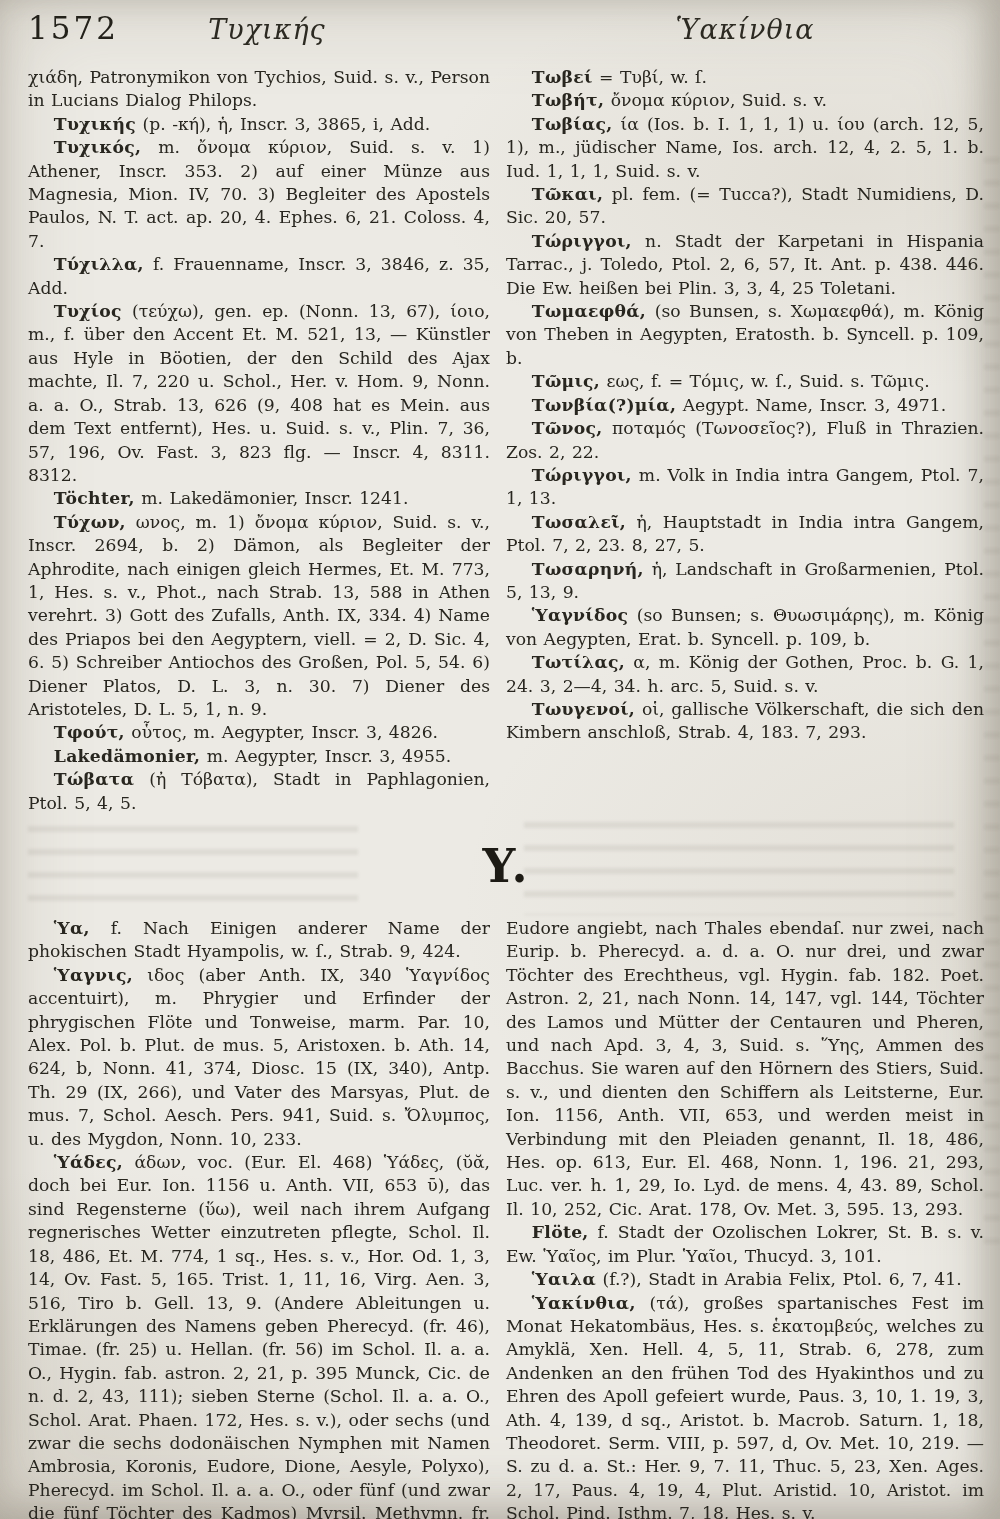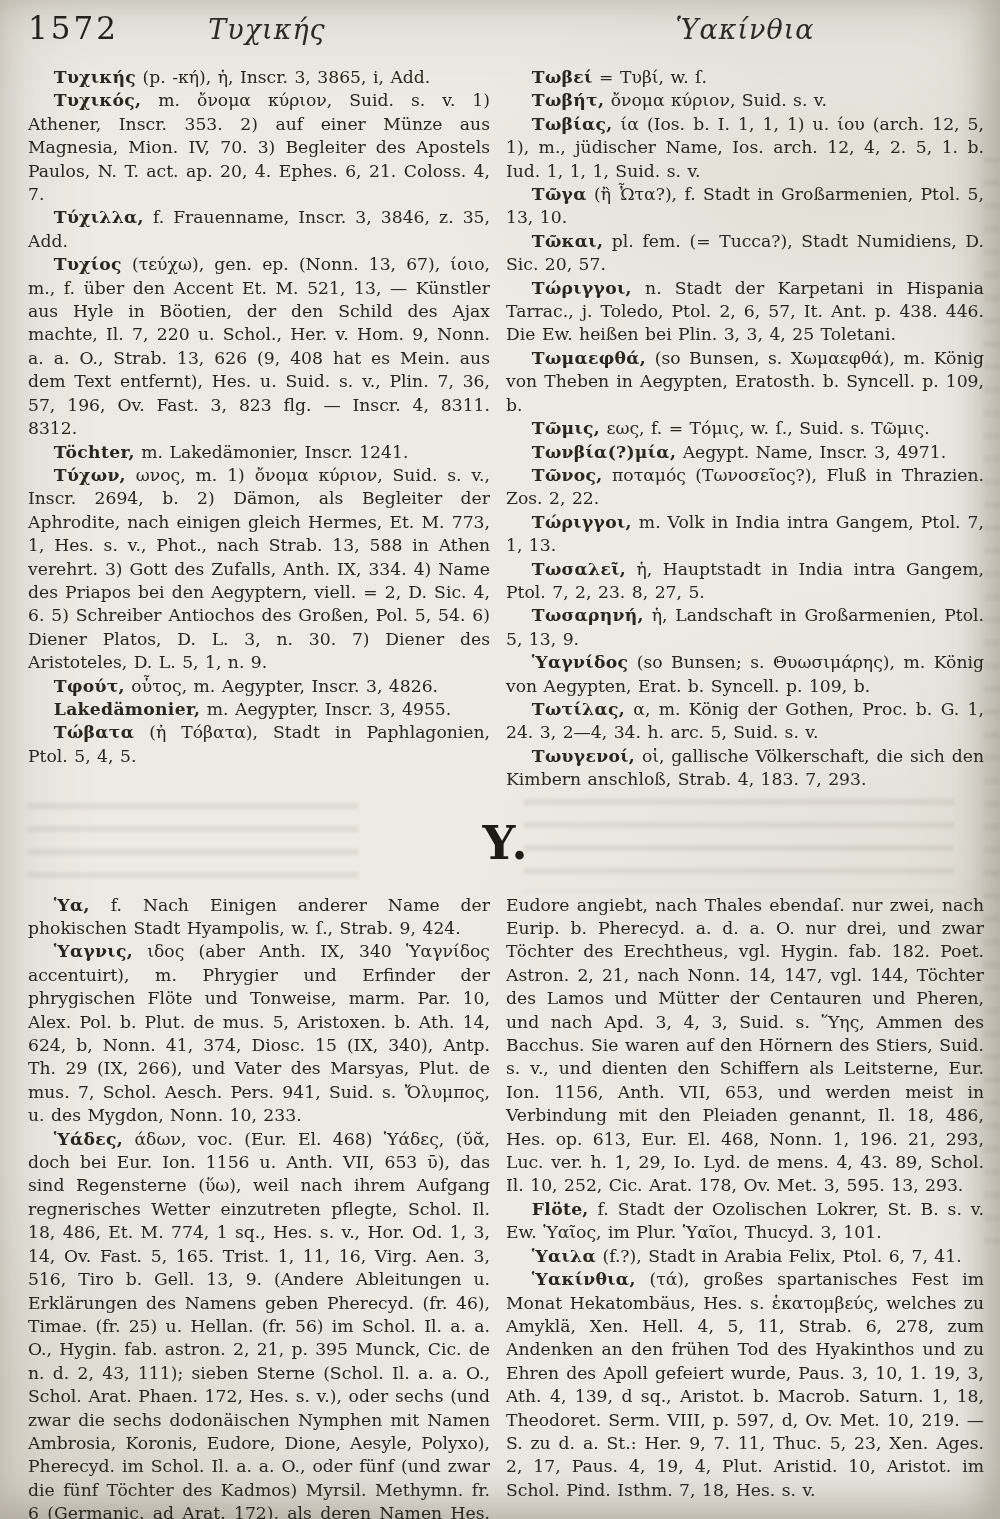--- a/index.html
+++ b/index.html
@@ -78,35 +78,35 @@
         <span class="page-num">1572</span>
         <span class="rh-title">Τυχικής</span>
       </div>
       <div class="rh-half">
         <span class="rh-title">Ὑακίνθια</span>
       </div>
     </header>
 
     <div class="band">
       <div class="col col-l">
+          <p class="entry cont">χιάδη, Patronymikon von Tychios, Suid. s. v., Person in Lucians Dialog Philops.</p>
           <p class="entry"><b class="hw">Τυχικής</b> (p. -κή), ἡ, Inscr. 3, 3865, i, Add.</p>
           <p class="entry"><b class="hw">Τυχικός,</b> m. ὄνομα κύριον, Suid. s. v. 1) Athener, Inscr. 353. 2) auf einer Münze aus Magnesia, Mion. IV, 70. 3) Begleiter des Apostels Paulos, N. T. act. ap. 20, 4. Ephes. 6, 21. Coloss. 4, 7.</p>
           <p class="entry"><b class="hw">Τύχιλλα,</b> f. Frauenname, Inscr. 3, 3846, z. 35, Add.</p>
           <p class="entry"><b class="hw">Τυχίος</b> (τεύχω), gen. ep. (Nonn. 13, 67), ίοιο, m., f. über den Accent Et. M. 521, 13, — Künstler aus Hyle in Böotien, der den Schild des Ajax machte, Il. 7, 220 u. Schol., Her. v. Hom. 9, Nonn. a. a. O., Strab. 13, 626 (9, 408 hat es Mein. aus dem Text entfernt), Hes. u. Suid. s. v., Plin. 7, 36, 57, 196, Ov. Fast. 3, 823 flg. — Inscr. 4, 8311. 8312.</p>
           <p class="entry"><b class="hw">Töchter,</b> m. Lakedämonier, Inscr. 1241.</p>
           <p class="entry"><b class="hw">Τύχων,</b> ωνος, m. 1) ὄνομα κύριον, Suid. s. v., Inscr. 2694, b. 2) Dämon, als Begleiter der Aphrodite, nach einigen gleich Hermes, Et. M. 773, 1, Hes. s. v., Phot., nach Strab. 13, 588 in Athen verehrt. 3) Gott des Zufalls, Anth. IX, 334. 4) Name des Priapos bei den Aegyptern, viell. = 2, D. Sic. 4, 6. 5) Schreiber Antiochos des Großen, Pol. 5, 54. 6) Diener Platos, D. L. 3, n. 30. 7) Diener des Aristoteles, D. L. 5, 1, n. 9.</p>
           <p class="entry"><b class="hw">Τφούτ,</b> οὗτος, m. Aegypter, Inscr. 3, 4826.</p>
           <p class="entry"><b class="hw">Lakedämonier,</b> m. Aegypter, Inscr. 3, 4955.</p>
           <p class="entry"><b class="hw">Τώβατα</b> (ἠ Τόβατα), Stadt in Paphlagonien, Ptol. 5, 4, 5.</p>
         </div>
       <div class="col col-r">
           <p class="entry"><b class="hw">Τωβεί</b> = Τυβί, w. ſ.</p>
           <p class="entry"><b class="hw">Τωβήτ,</b> ὄνομα κύριον, Suid. s. v.</p>
           <p class="entry"><b class="hw">Τωβίας,</b> ία (Ios. b. I. 1, 1, 1) u. ίου (arch. 12, 5, 1), m., jüdischer Name, Ios. arch. 12, 4, 2. 5, 1. b. Iud. 1, 1, 1, Suid. s. v.</p>
-          <p class="entry"><b class="hw">Τῶγα</b> (ἢ Ὦτα?), f. Stadt in Großarmenien, Ptol. 5, 13, 10.</p>
           <p class="entry"><b class="hw">Τῶκαι,</b> pl. fem. (= Tucca?), Stadt Numidiens, D. Sic. 20, 57.</p>
           <p class="entry"><b class="hw">Τώριγγοι,</b> n. Stadt der Karpetani in Hispania Tarrac., j. Toledo, Ptol. 2, 6, 57, It. Ant. p. 438. 446. Die Ew. heißen bei Plin. 3, 3, 4, 25 Toletani.</p>
           <p class="entry"><b class="hw">Τωμαεφθά,</b> (so Bunsen, s. Χωμαεφθά), m. König von Theben in Aegypten, Eratosth. b. Syncell. p. 109, b.</p>
           <p class="entry"><b class="hw">Τῶμις,</b> εως, f. = Τόμις, w. ſ., Suid. s. Τῶμις.</p>
           <p class="entry"><b class="hw">Τωνβία(?)μία,</b> Aegypt. Name, Inscr. 3, 4971.</p>
           <p class="entry"><b class="hw">Τῶνος,</b> ποταμός (Τωνοσεῖος?), Fluß in Thrazien. Zos. 2, 22.</p>
           <p class="entry"><b class="hw">Τώριγγοι,</b> m. Volk in India intra Gangem, Ptol. 7, 1, 13.</p>
           <p class="entry"><b class="hw">Τωσαλεῖ,</b> ἡ, Hauptstadt in India intra Gangem, Ptol. 7, 2, 23. 8, 27, 5.</p>
           <p class="entry"><b class="hw">Τωσαρηνή,</b> ἡ, Landschaft in Großarmenien, Ptol. 5, 13, 9.</p>
           <p class="entry"><b class="hw">Ὑαγνίδος</b> (so Bunsen; s. Θυωσιμάρης), m. König von Aegypten, Erat. b. Syncell. p. 109, b.</p>

